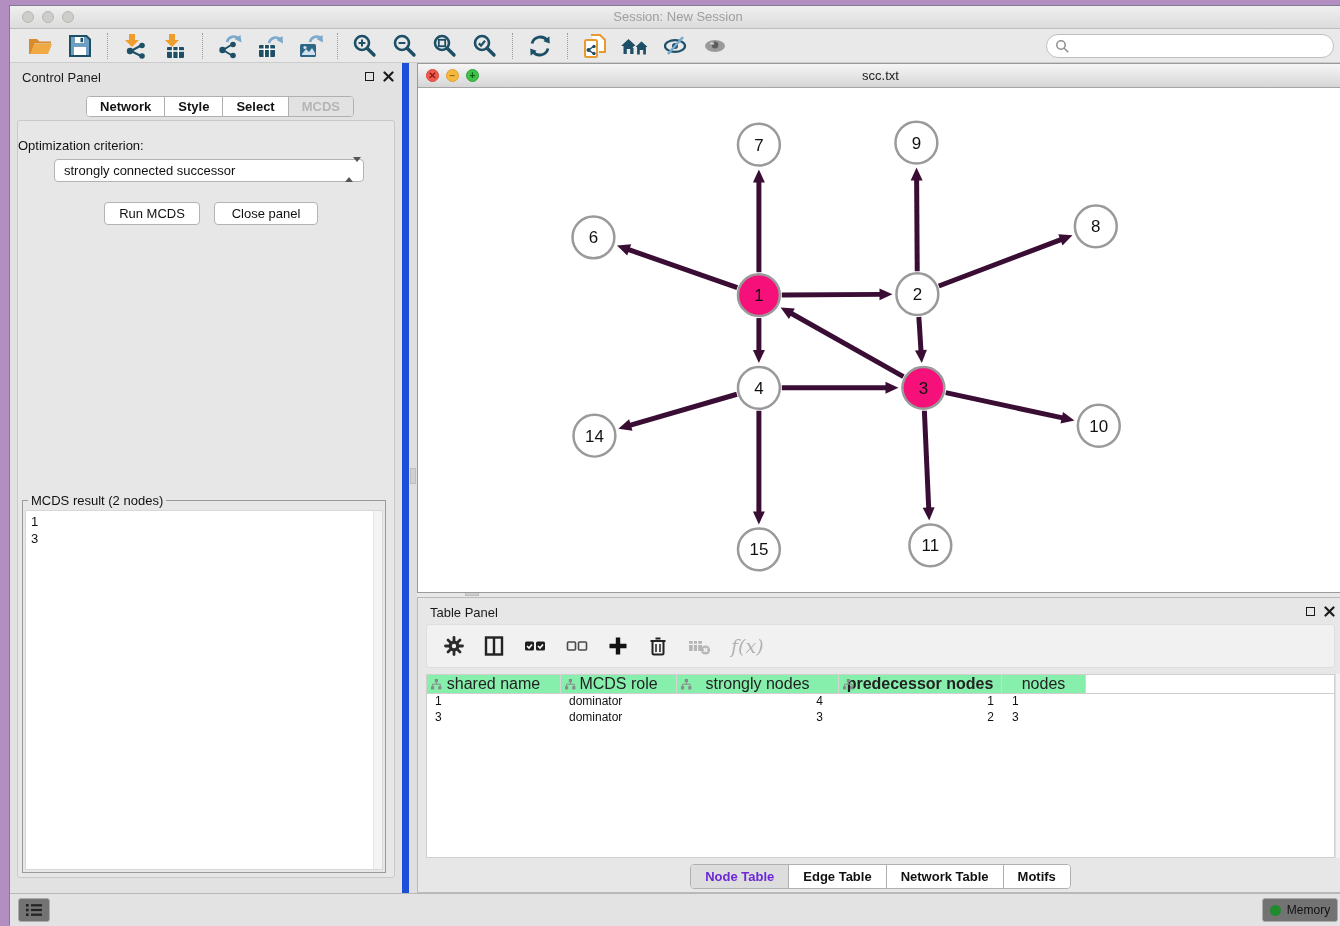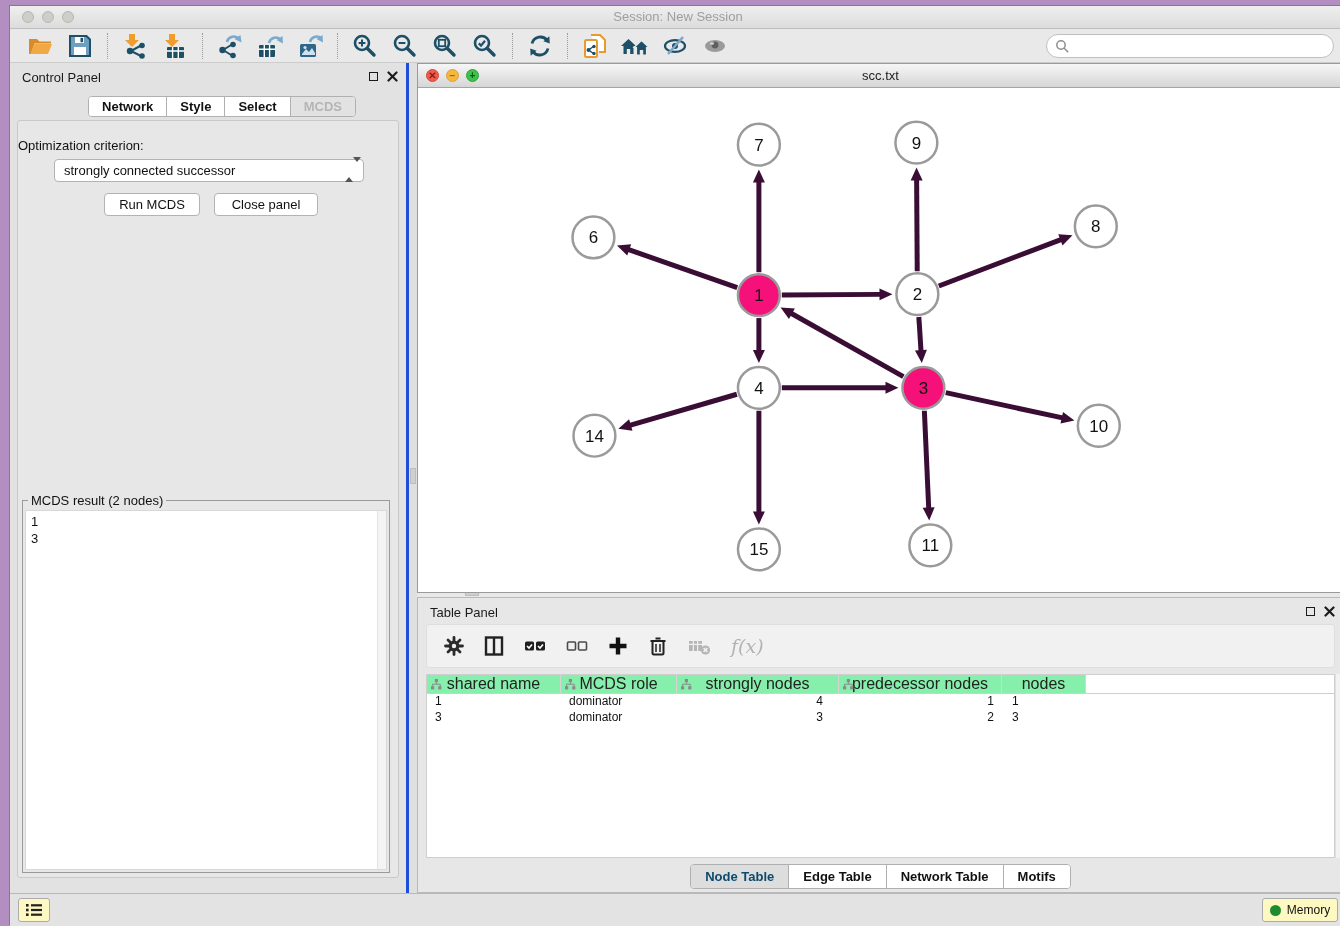--- a/index.html
+++ b/index.html
@@ -17,37 +17,37 @@
 
   
   .toolbar { position:absolute; left:0; top:23px; right:0; height:34px; background:#e9e9e9;
     border-bottom:1px solid #cccccc; display:flex; align-items:center; padding-left:10px; }
   .tbtn { width:40px; height:30px; display:flex; align-items:center; justify-content:center; }
   .tsep { width:0; height:26px; border-left:1px dotted #9a9a9a; margin:0 7px; }
   .searchbox { position:absolute; right:12px; top:5px; width:288px; height:24px; background:#fff;
     border:1px solid #bfbfbf; border-radius:12px; display:flex; align-items:center; padding-left:8px; }
 
   
-  .cpanel { position:absolute; left:0; top:57px; width:399px; height:830px; background:#e2e2e2; border-right:3px solid #1d4ed8; }
+  .cpanel { position:absolute; left:0; top:57px; width:399px; height:830px; background:#e2e2e2; border-right:7px solid #1d4ed8; }
   .phead { position:absolute; left:0; top:0; right:0; height:28px; }
   .phead .ptitle { position:absolute; left:12px; top:7px; font-size:13px; color:#1a1a1a; }
   .winbtns { position:absolute; right:8px; top:8px; display:flex; gap:9px; align-items:center; }
   .float-ic { width:9px; height:9px; border:1.6px solid #1a1a1a; background:transparent; }
   .seg { display:inline-flex; border:1px solid #b0b0b0; border-radius:4px; overflow:hidden; background:#fff; }
   .seg .tab { padding:2px 13px; font-size:13px; font-weight:600; color:#111; border-right:1px solid #b0b0b0; background:#fff; white-space:nowrap; }
   .seg .tab:last-child { border-right:none; }
   .seg .tab.active { background:#e2e2e2; color:#b5b5b5; }
   .ctabs { position:absolute; left:0; right:0; top:33px; text-align:center;margin-left:28px; }
   .subpanel { position:absolute; left:7px; right:7px; top:57px; bottom:15px; background:#e7e7e7; border:1px solid #c9c9c9; border-radius:3px; }
   .optlabel { position:absolute; left:0; right:0; top:17px; font-size:13px; color:#111; }
   .dropdown { position:absolute; left:36px; top:38px; width:310px; height:23px; background:#fff; border:1px solid #b3b3b3; border-radius:4px; font-size:13px; color:#111; display:flex; align-items:center; padding-left:9px; }
   .stepper { position:absolute; right:6px; top:2px; width:12px; height:18px; }
   .stepper .up { width:0; height:0; border-left:4px solid transparent; border-right:4px solid transparent; border-bottom:5px solid #555; margin:2px auto 2px; }
   .stepper .dn { width:0; height:0; border-left:4px solid transparent; border-right:4px solid transparent; border-top:5px solid #555; margin:0 auto; }
-  .btn { position:absolute; height:23px; background:#fff; border:1px solid #b3b3b3; border-radius:4px; font-size:13px; color:#111; display:flex; align-items:center; justify-content:center; }
+  .btn { position:absolute; height:23px; background:#fff; border:1px solid #b3b3b3; border-radius:4px; font-size:13px; color:#111; display:flex; align-items:center; justify-content:center;margin-top:9px; }
   fieldset.resultbox { position:absolute; left:4px; right:8px; top:372px; bottom:4px; border:1px solid #9a9a9a; background:#e7e7e7; padding:2px; }
   fieldset.resultbox legend { font-size:13px; color:#111; padding:0 3px; margin-left:3px; }
   .result-inner { position:relative; width:100%; height:100%; background:#fff; border:1px solid #d8d8d8; font-size:13px; color:#111; padding:2px 5px; line-height:17px; }
   .result-scroll { position:absolute; top:0; right:0; bottom:0; width:9px; background:#f4f4f4; border-left:1px solid #e4e4e4; }
 
   
   .vsplit { position:absolute; left:399px; top:57px; width:8px; height:830px; background:#dfdfdf; }
   .vgrip { position:absolute; left:1px; top:405px; width:6px; height:16px; background:#cfcfcf; border:1px solid #bdbdbd; }
   .hgrip { position:absolute; left:455px; top:586px; width:14px; height:4px; background:#cfcfcf; border:1px solid #bdbdbd; }
 
@@ -71,26 +71,26 @@
   .fx { font-family:"DejaVu Serif", serif; font-style:italic; font-size:19px; color:#b2b2b2; }
   .dtable { position:absolute; left:8px; right:8px; top:76px; height:184px; background:#fff; border:1px solid #cfcfcf; overflow:hidden; }
   .thead { display:flex; height:19px; border-bottom:1px solid #cfcfcf; }
   .th { position:relative; background:#86efac; border-right:1px solid #d5d5d5; font-size:16px; color:#222; display:flex; align-items:center; justify-content:center; }
   .th .colicon { position:absolute; left:4px; top:4px; }
   .trow { display:flex; height:16px; font-size:12px; color:#111; }
   .td { overflow:hidden; white-space:nowrap; }
   .ta-l { text-align:left; } .ta-r { text-align:right; }
   .ttabs { position:absolute; left:0; right:0; top:266px; text-align:center; }
   .ttabs .seg .tab { font-weight:700; padding:4px 14px; }
-  .ttabs .seg .tab.active { background:#dddddd; color:#0c4a6e; }
+  .ttabs .seg .tab.active { background:#dddddd; color:#6d28d9; }
   .tscroll { position:absolute; right:0px; top:76px; width:8px; height:184px; background:#f2f2f2; border-left:1px solid #e0e0e0; }
 
   
   .statusbar { position:absolute; left:0; right:0; top:887px; height:33px; background:#e3e3e3; border-top:1px solid #b8b8b8; }
-  .sbtn { position:absolute; top:4px; height:24px; background:#fef9c3; border:1px solid #ababab; border-radius:3px; display:flex; align-items:center; justify-content:center; }
+  .sbtn { position:absolute; top:4px; height:24px; background:#737373; border:1px solid #ababab; border-radius:3px; display:flex; align-items:center; justify-content:center; }
   .memdot { width:11px; height:11px; border-radius:50%; background:#1f8a2e; margin-right:6px; }
   .memlabel { font-size:12px; color:#111; }
 </style>
 </head>
 <body>
 
 <div class="app">
 
   <div class="titlebar">
     <div class="tl-dots">
@@ -454,21 +454,21 @@
           <svg class="colicon" width="11" height="11" viewBox="0 0 11 11">
               <g fill="#8a8a8a">
                 <rect x="3.8" y="0" width="3.2" height="3.2"></rect>
                 <rect x="0" y="7.2" width="3.2" height="3.2"></rect>
                 <rect x="7.2" y="7.2" width="3.2" height="3.2"></rect>
               </g>
               <path d="M5.4 3.2v2M1.6 7.2V5.2h7.6v2" fill="none" stroke="#8a8a8a" stroke-width="1"></path>
             </svg>
           <span>strongly nodes</span>
         </div>
-        <div class="th" style="width:163px;">
+        <div class="th" style="width:163px;font-weight:bold;">
           <svg class="colicon" width="11" height="11" viewBox="0 0 11 11">
               <g fill="#8a8a8a">
                 <rect x="3.8" y="0" width="3.2" height="3.2"></rect>
                 <rect x="0" y="7.2" width="3.2" height="3.2"></rect>
                 <rect x="7.2" y="7.2" width="3.2" height="3.2"></rect>
               </g>
               <path d="M5.4 3.2v2M1.6 7.2V5.2h7.6v2" fill="none" stroke="#8a8a8a" stroke-width="1"></path>
             </svg>
           <span>predecessor nodes</span>
         </div>

